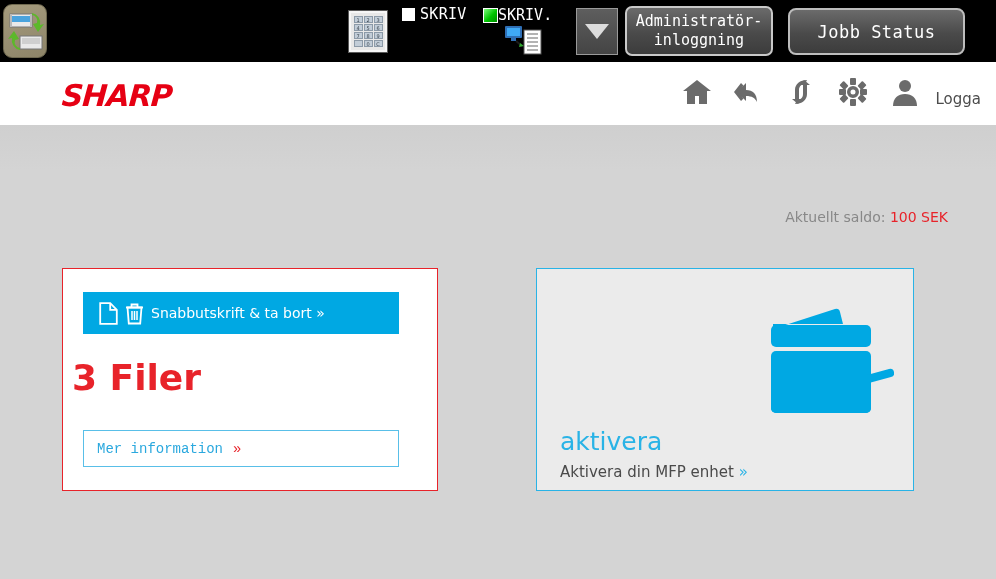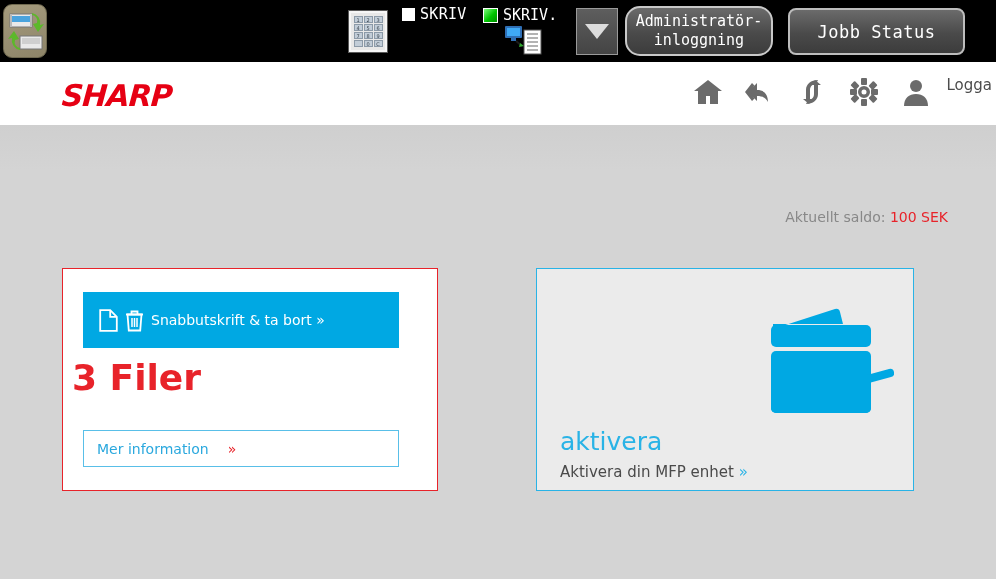--- a/index.html
+++ b/index.html
@@ -120,21 +120,20 @@
     width: 15px; height: 15px;
     background: linear-gradient(135deg, #7dff7d 0%, #00c400 55%, #008f00 100%);
     border: 1px solid #ffffff;
   }
 
   .status-print {
     position: absolute;
     left: 483px; top: 6px;
     display: flex;
     align-items: center;
-    gap: 5px;
     color: #ffffff;
     font-size: 15px;
     font-family: "DejaVu Sans Mono", "Liberation Mono", monospace;
   }
   .printer-data-icon {
     position: absolute;
     left: 504px; top: 24px;
     width: 40px; height: 32px;
   }
 
@@ -152,21 +151,21 @@
     width: 0; height: 0;
     border-left: 12px solid transparent;
     border-right: 12px solid transparent;
     border-top: 15px solid #dcdcdc;
   }
 
   .admin-btn {
     position: absolute;
     left: 625px; top: 6px;
     width: 148px; height: 50px;
-    border-radius: 15px;
+    border-radius: 7px;
     background: linear-gradient(180deg, #6b6b6b 0%, #4a4a4a 55%, #3c3c3c 100%);
     border: 2px solid #c9c9c9;
     color: #ffffff;
     font-size: 15px;
     font-family: "DejaVu Sans Mono", "Liberation Mono", monospace;
     display: flex;
     flex-direction: column;
     align-items: center;
     justify-content: center;
     line-height: 19px;
@@ -204,23 +203,23 @@
     color: #e60013;
     letter-spacing: -1px;
     transform: skewX(-4deg);
     font-family: "DejaVu Sans", "Liberation Sans", sans-serif;
   }
 
   .header-icons {
     position: absolute;
     right: 0; top: 14px;
     display: flex;
-    align-items: flex-start;
+    align-items: flex-end;
     gap: 20px;
-    padding-right: 4px;
+    padding-right: 15px;
   }
   .hicon { width: 32px; height: 32px; display: block; fill: #6b6b6b; }
   .logout-label {
     font-size: 15px;
     color: #4c4c4c;
     font-family: "DejaVu Sans", "Liberation Sans", sans-serif;
     white-space: nowrap;
     margin-left: -6px;
   }
 
@@ -259,21 +258,21 @@
   .card-files {
     position: absolute;
     left: 62px; top: 143px;
     width: 376px; height: 223px;
     background: #ffffff;
     border: 1px solid #e8232a;
   }
   .files-banner {
     position: absolute;
     left: 20px; top: 23px;
-    width: 316px; height: 56px;
+    width: 316px; height: 42px;
     background: #00a8e3;
     display: flex;
     align-items: center;
     padding-left: 16px;
     gap: 7px;
   }
   .files-banner-text {
     color: #ffffff;
     font-size: 14px;
     font-family: "DejaVu Sans", "Liberation Sans", sans-serif;
@@ -290,21 +289,22 @@
 
   .more-info-btn {
     position: absolute;
     left: 20px; top: 161px;
     width: 316px; height: 37px;
     border: 1px solid #59bfe8;
     background: #ffffff;
     display: flex;
     align-items: center;
     padding-left: 13px;
-    gap: 19px;
+    gap: 10px;
+    font-family: Liberation Mono, monospace;
   }
   .more-info-label { color: #2aa8de; font-size: 14px; }
   .chev-red { color: #e8232a; font-size: 14px; }
 
   .card-activate {
     position: absolute;
     left: 536px; top: 143px;
     width: 378px; height: 223px;
     background: #ebebeb;
     border: 1px solid #29b3e6;

